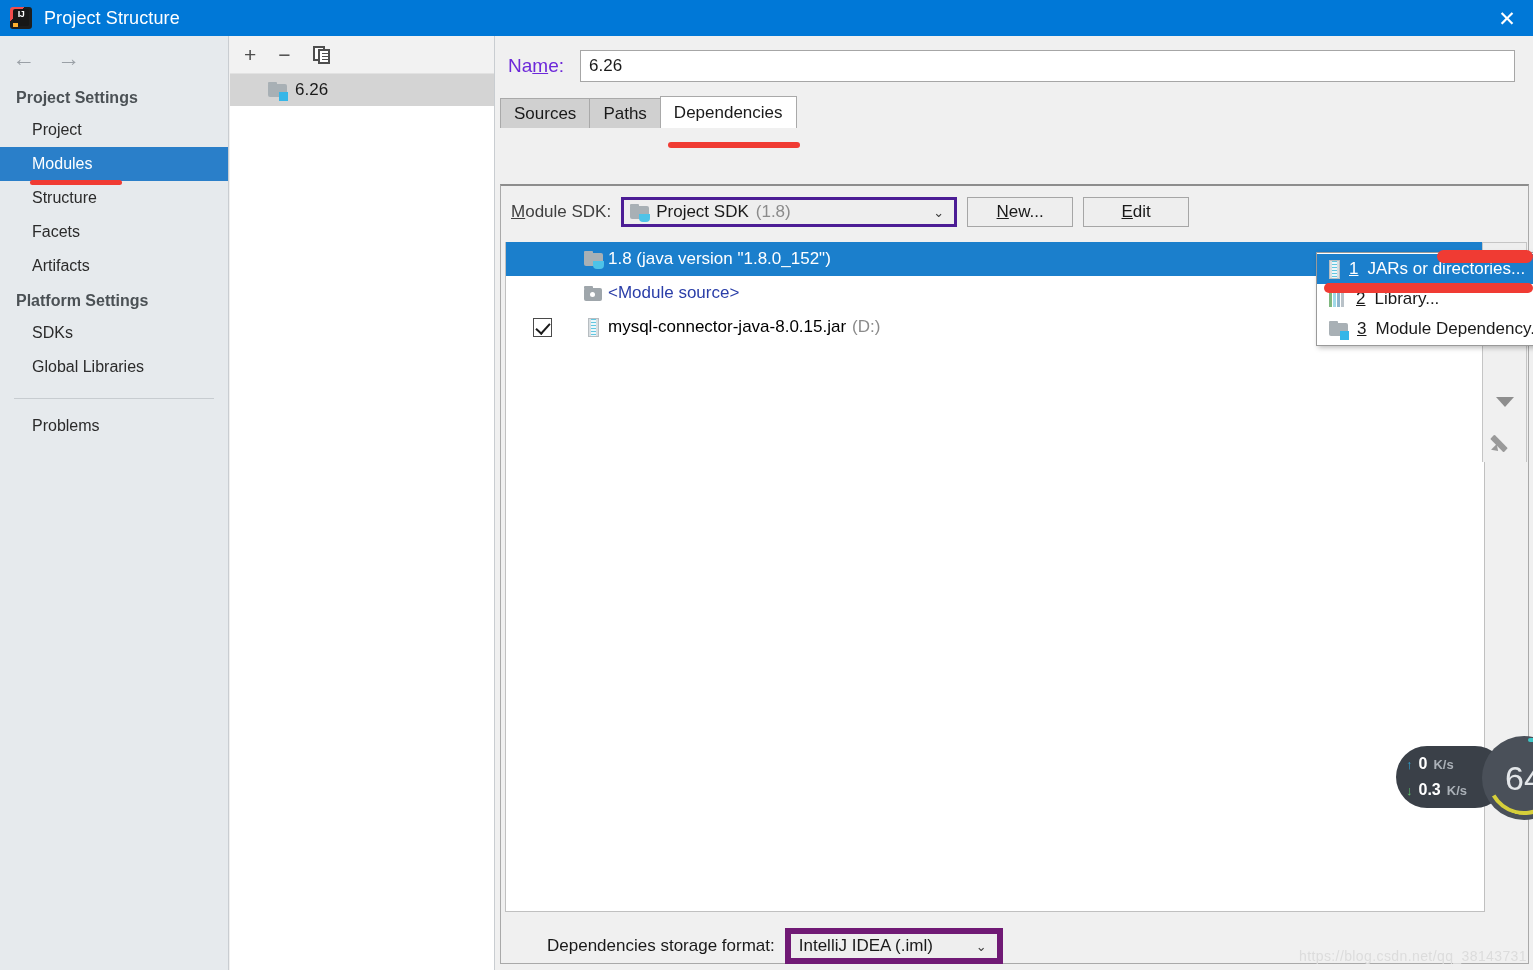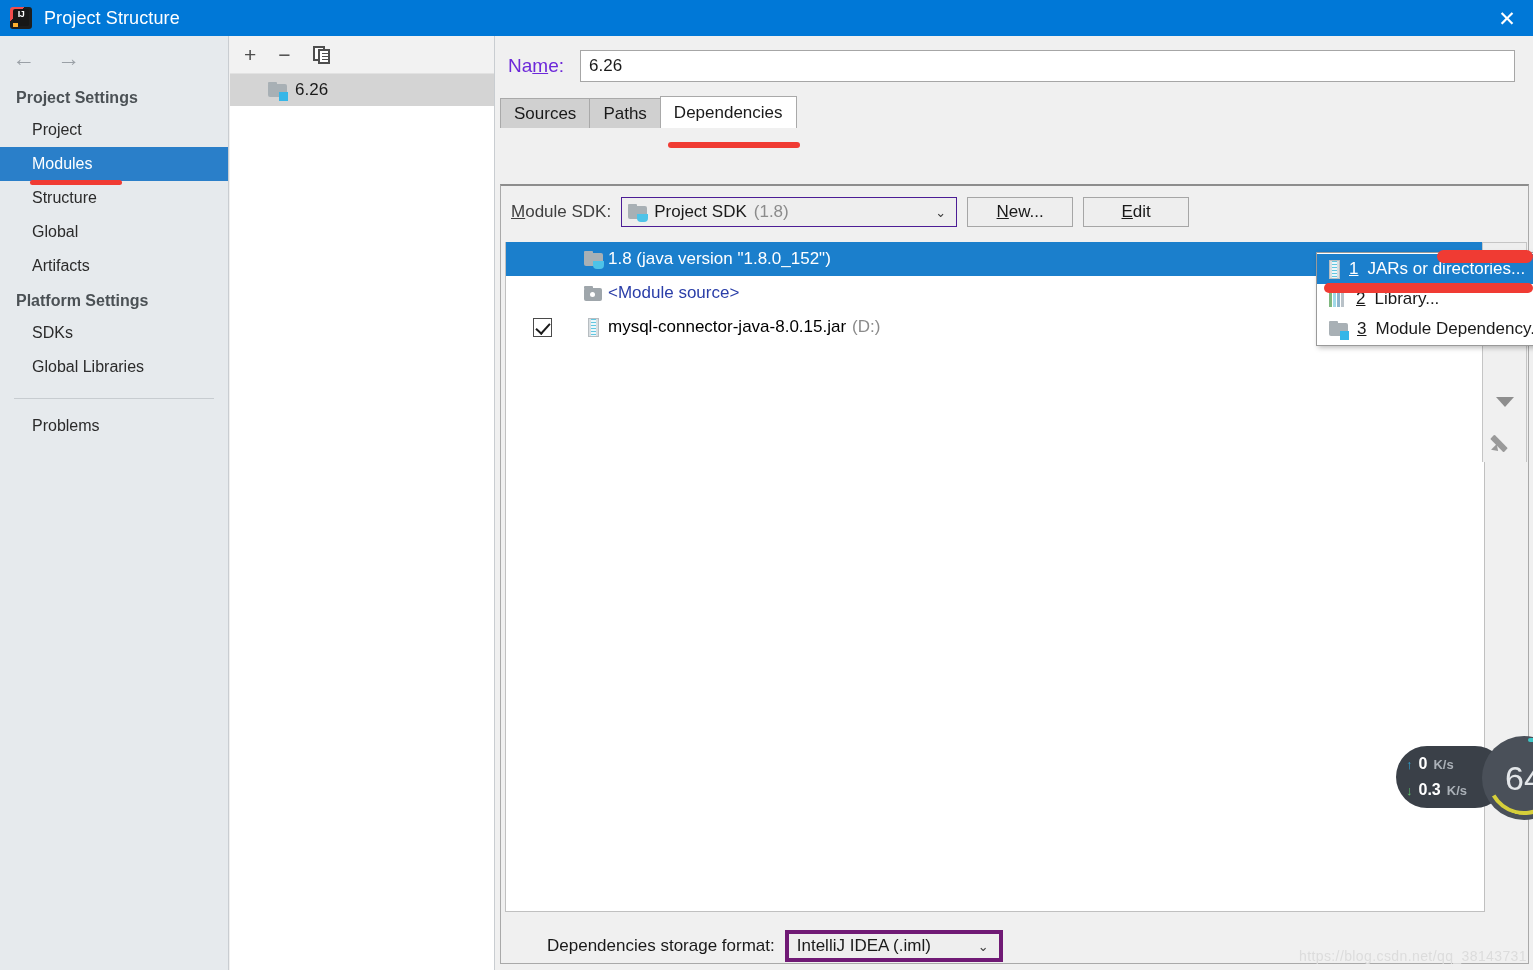--- a/index.html
+++ b/index.html
@@ -140,21 +140,21 @@
 
   .panel {
     position: absolute; left: 4px; top: 148px; width: 1029px; height: 780px;
     background: #f0f0f0; border: 1px solid #a9a9a9; border-top: 2px solid #8d8d8d;
   }
 
   .sdk-row { display: flex; align-items: center; height: 52px; padding: 0 0 0 10px; gap: 10px; }
   .sdk-label { font-size: 17px; color: #404040; }
   .sdk-label u { text-decoration: underline; }
   .sdk-combo {
-    width: 336px; height: 30px; background: #eeeeee; border: 1px solid #4c1d95;
+    width: 336px; height: 30px; background: #eeeeee; border: 3px solid #4c1d95;
     display: flex; align-items: center; padding: 0 6px; gap: 7px; position: relative;
   }
   .sdk-combo .txt { font-size: 17px; color: #1a1a1a; }
   .sdk-combo .muted { color: #8b8b8b; }
   .sdk-combo .chev { position: absolute; right: 10px; color: #3a3a3a; font-size: 13px; }
   .btn {
     height: 30px; min-width: 106px; background: #eeeeee; border: 1px solid #a6a6a6;
     font-size: 17px; color: #1a1a1a; display: flex; align-items: center; justify-content: center;
     font-family: "Liberation Sans", sans-serif;
   }
@@ -229,21 +229,21 @@
   }
 
   
   .storage-row {
     position: absolute; left: 4px; bottom: 0px; width: 1029px; height: 34px;
     display: flex; align-items: center; gap: 10px; font-size: 17px; color: #1a1a1a;
     padding-left: 6px;
     margin-left: 36px;
   }
   .storage-combo {
-    width: 218px; height: 30px; background: #eeeeee; border: 4px solid #701a75;
+    width: 218px; height: 30px; background: #eeeeee; border: 6px solid #701a75;
     display: flex; align-items: center; padding: 12px 8px; position: relative; font-size: 17px;
   }
   .storage-combo .chev { position: absolute; right: 10px; color: #3a3a3a; font-size: 13px; }
 
   
   .netwidget {
     position: absolute; left: 1396px; top: 746px; width: 110px; height: 62px;
     background: #3a4048; border-radius: 31px; z-index: 50;
     display: flex; flex-direction: column; justify-content: center; padding-left: 10px;
   }
@@ -293,21 +293,21 @@
       <span class="nav-arrow">→</span>
     </div>
 
     <div class="side-group-title">Project Settings</div>
     <div class="side-item">Project</div>
     <div class="side-item selected">
       <span>Modules</span>
       <span class="side-underline"></span>
     </div>
     <div class="side-item">Structure</div>
-    <div class="side-item">Global</div>
+    <div class="side-item">Facets</div>
     <div class="side-item">Artifacts</div>
 
     <div class="side-group-title">Platform Settings</div>
     <div class="side-item">SDKs</div>
     <div class="side-item">Global Libraries</div>
 
     <div class="side-sep"></div>
     <div class="side-item">Problems</div>
   </div>
 

